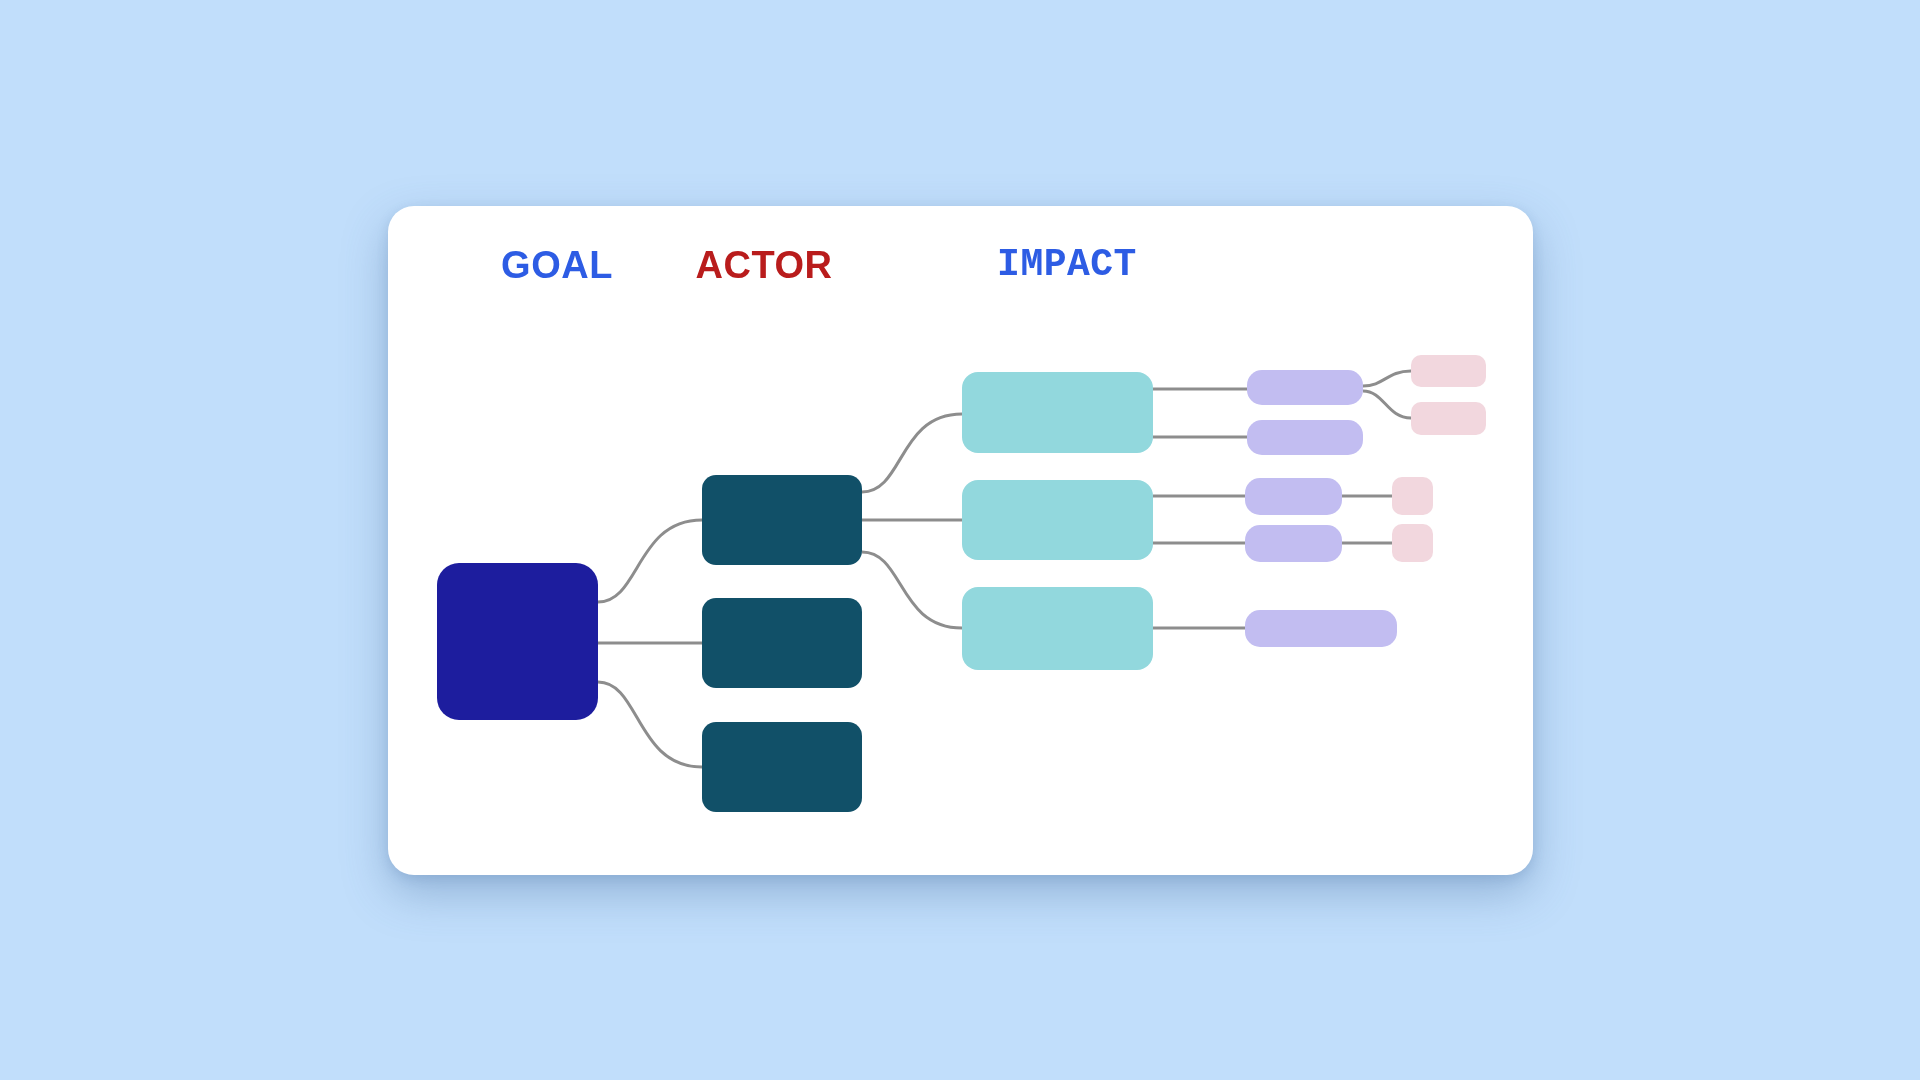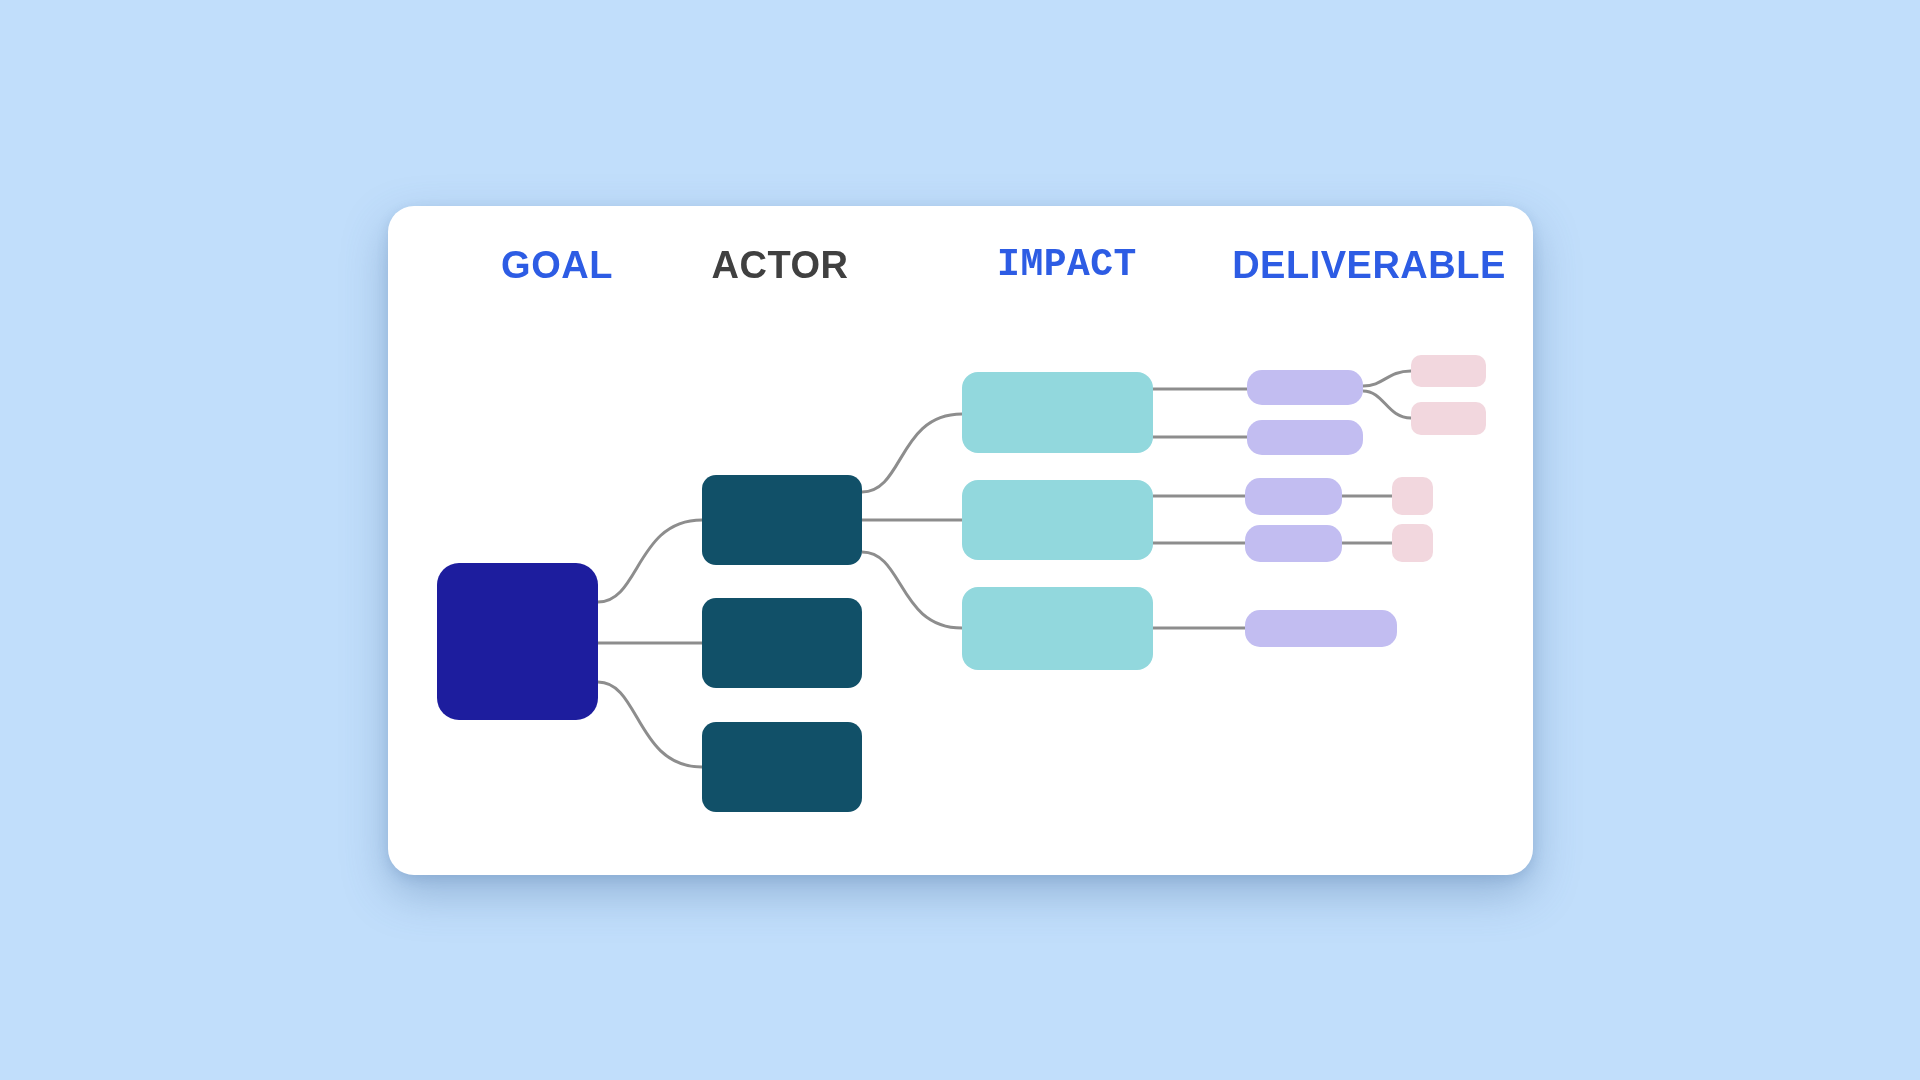--- a/index.html
+++ b/index.html
@@ -24,23 +24,22 @@
   }
   #edges-layer path{fill:none;stroke-width:3px;}
   .node{position:absolute;}
 </style>
 </head>
 <body style="background: rgb(193, 222, 251);">
 
 <div class="card" style="background: rgb(255, 255, 255);">
 
   <div class="col-header" style="left: 131px; color: rgb(45, 92, 228); margin-left: 38px;">GOAL</div>
-  <div class="col-header" style="left: 392px; color: #404040;">ACTOR</div>
+  <div class="col-header" style="left: 376px; color: #b91c1c;">ACTOR</div>
   <div class="col-header" style="left: 679px; color: rgb(45, 92, 228); font-family: Liberation Mono, monospace;">IMPACT</div>
-  <div class="col-header" style="left: 981px; color: rgb(45, 92, 228);">DELIVERABLE</div>
 
   <svg id="edges-layer" viewBox="0 0 1145 669" xmlns="http://www.w3.org/2000/svg">
     <defs>
       <marker id="arrowhead" markerUnits="userSpaceOnUse" markerWidth="26" markerHeight="22" refX="24" refY="11" orient="auto">
         <path id="arrowhead-shape" d="M0,0 L24,11 L0,22 Z" fill="#8d8d8d"></path>
       </marker>
     </defs>
   <path d="M210,396 C252,396 248,314 314,314" stroke="#8d8d8d" marker-end="url(#arrowhead)"></path>
       <path d="M210,437 L314,437" stroke="#8d8d8d" marker-end="url(#arrowhead)"></path>
       <path d="M210,476 C252,476 248,561 314,561" stroke="#8d8d8d" marker-end="url(#arrowhead)"></path>

